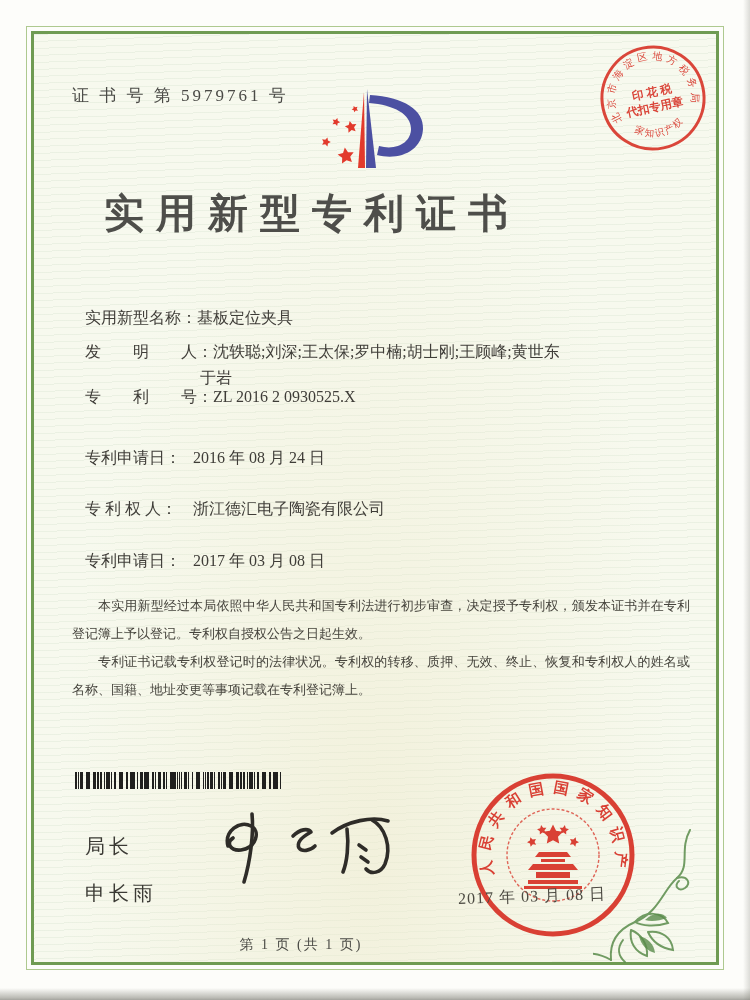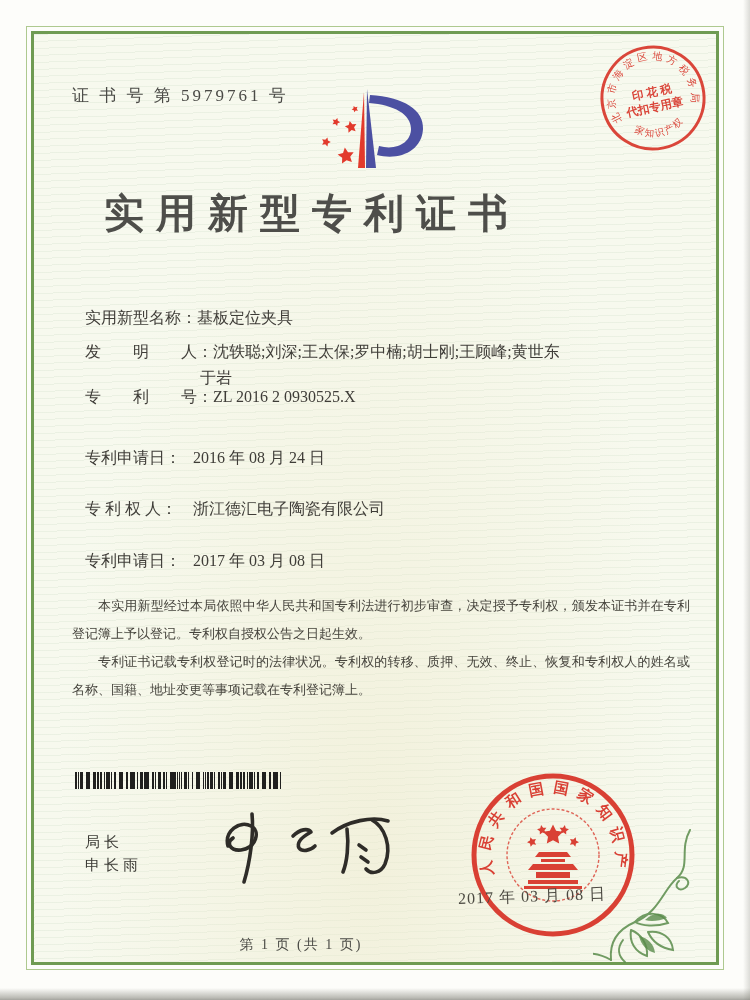--- a/index.html
+++ b/index.html
@@ -49,23 +49,23 @@
   .body-text{position:absolute;left:72px;top:592px;width:618px;z-index:2;
     font-size:13px;line-height:28px;text-align:justify;color:#45433c;}
   .body-text p{margin:0;text-indent:2em;}
 
   .barcode{position:absolute;left:75px;top:772px;width:207px;height:17px;z-index:2;
     background-image:
       repeating-linear-gradient(90deg,#20201e 0 2px,transparent 2px 3px,#20201e 3px 4px,transparent 4px 7px,#20201e 7px 8px,transparent 8px 11px),
       repeating-linear-gradient(90deg,#20201e 0 1px,transparent 1px 5px,#20201e 5px 8px,transparent 8px 13px);
   }
 
-  .director-block{position:absolute;left:85px;top:833px;z-index:2;font-size:15px;color:#3b3a35;
+  .director-block{position:absolute;left:85px;top:833px;z-index:2;font-size:20px;color:#3b3a35;
     font-family:"Liberation Sans","DejaVu Sans",sans-serif;letter-spacing:4px;}
-  .director-block .name{margin-top:4px;}
+  .director-block .name{margin-top:20px;}
   .signature{position:absolute;left:195px;top:798px;width:215px;height:100px;z-index:3;}
 
   .seal-bottom{position:absolute;left:453px;top:755px;width:200px;height:200px;z-index:3;opacity:0.95;}
   .seal-date{position:absolute;left:458px;top:886px;width:170px;z-index:4;font-size:16px;letter-spacing:1px;
     color:#4c4a42;transform:rotate(-2deg);white-space:nowrap;}
 
   .ornament{position:absolute;left:593px;top:828px;width:115px;height:140px;z-index:2;}
 
   .footer{position:absolute;left:0;top:936px;width:602px;text-align:center;z-index:2;
     font-size:14px;letter-spacing:2px;color:#4a4a45;}

